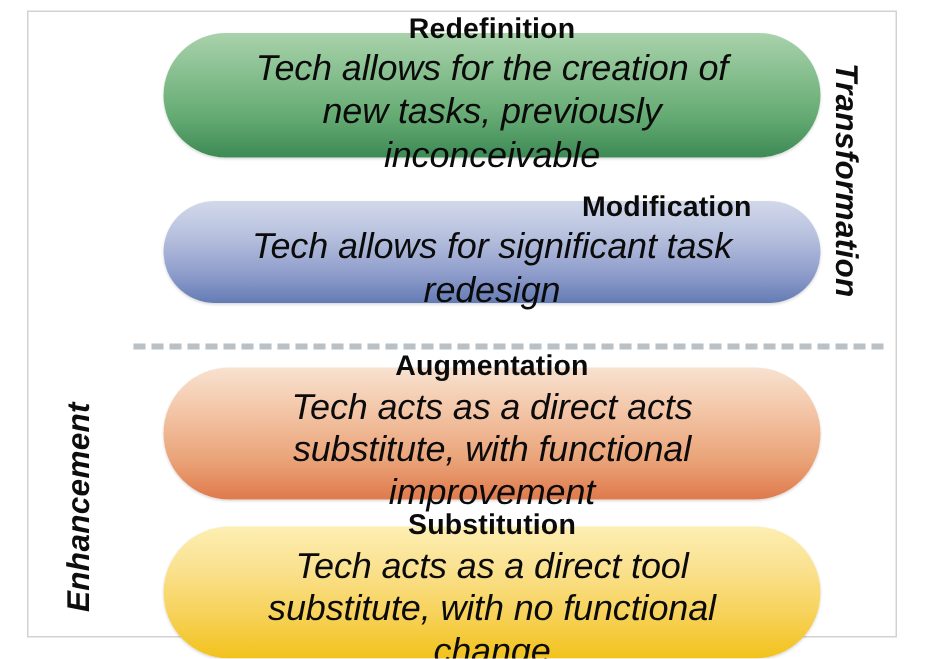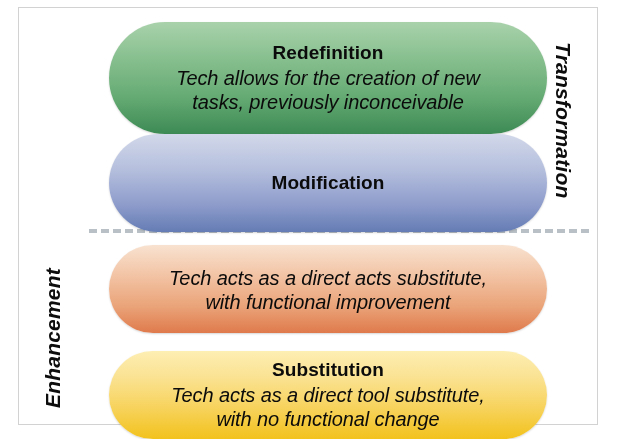--- a/index.html
+++ b/index.html
@@ -94,36 +94,37 @@
     padding: 2px 46px;
     box-shadow: 0 1px 2px rgba(0,0,0,0.16);
   }
   .bar .title {
     font-size: 19px;
     font-weight: bold;
     line-height: 1.18;
     letter-spacing: 0.1px;
   }
   .bar .desc {
-    font-size: 20px;
+    font-size: 24px;
     font-style: italic;
     line-height: 1.20;
     margin-top: 1px;
     letter-spacing: -0.1px;
   }
 
   #bar-redefinition {
     top: 14px;
-    height: 112px;
+    height: 83px;
     background: linear-gradient(to bottom, #a9d2ab 0%, #8cc293 28%, #66ab74 66%, #3d8a55 100%);
   }
   #bar-modification {
     top: 126px;
-    height: 98px;
+    height: 68px;
     background: linear-gradient(to bottom, #d2d8ea 0%, #b7c1de 34%, #8e9ccb 72%, #647cb4 100%);
+    align-items: flex-end;
   }
   #bar-augmentation {
     top: 237px;
     height: 88px;
     background: linear-gradient(to bottom, #f8e2d0 0%, #f3c6a8 32%, #eaa378 70%, #df7a4c 100%);
   }
   #bar-substitution {
     top: 343px;
     height: 88px;
     background: linear-gradient(to bottom, #fdeeb2 0%, #fae292 30%, #f7d25a 66%, #f2c21c 100%);
@@ -153,23 +154,25 @@
 
     <div id="divider"></div>
 
     <div class="bar" id="bar-redefinition">
       <div class="title">Redefinition</div>
       <div class="desc">Tech allows for the creation of new tasks, previously inconceivable</div>
     </div>
 
     <div class="bar" id="bar-modification">
       <div class="title">Modification</div>
+      <div class="desc">Tech allows for significant task redesign</div>
     </div>
 
     <div class="bar" id="bar-augmentation">
+      <div class="title">Augmentation</div>
       <div class="desc">Tech acts as a direct acts substitute, with functional improvement</div>
     </div>
 
     <div class="bar" id="bar-substitution">
       <div class="title">Substitution</div>
       <div class="desc">Tech acts as a direct tool substitute, with no functional change</div>
     </div>
 
     <div class="side-label" id="label-transformation">Transformation</div>
 

